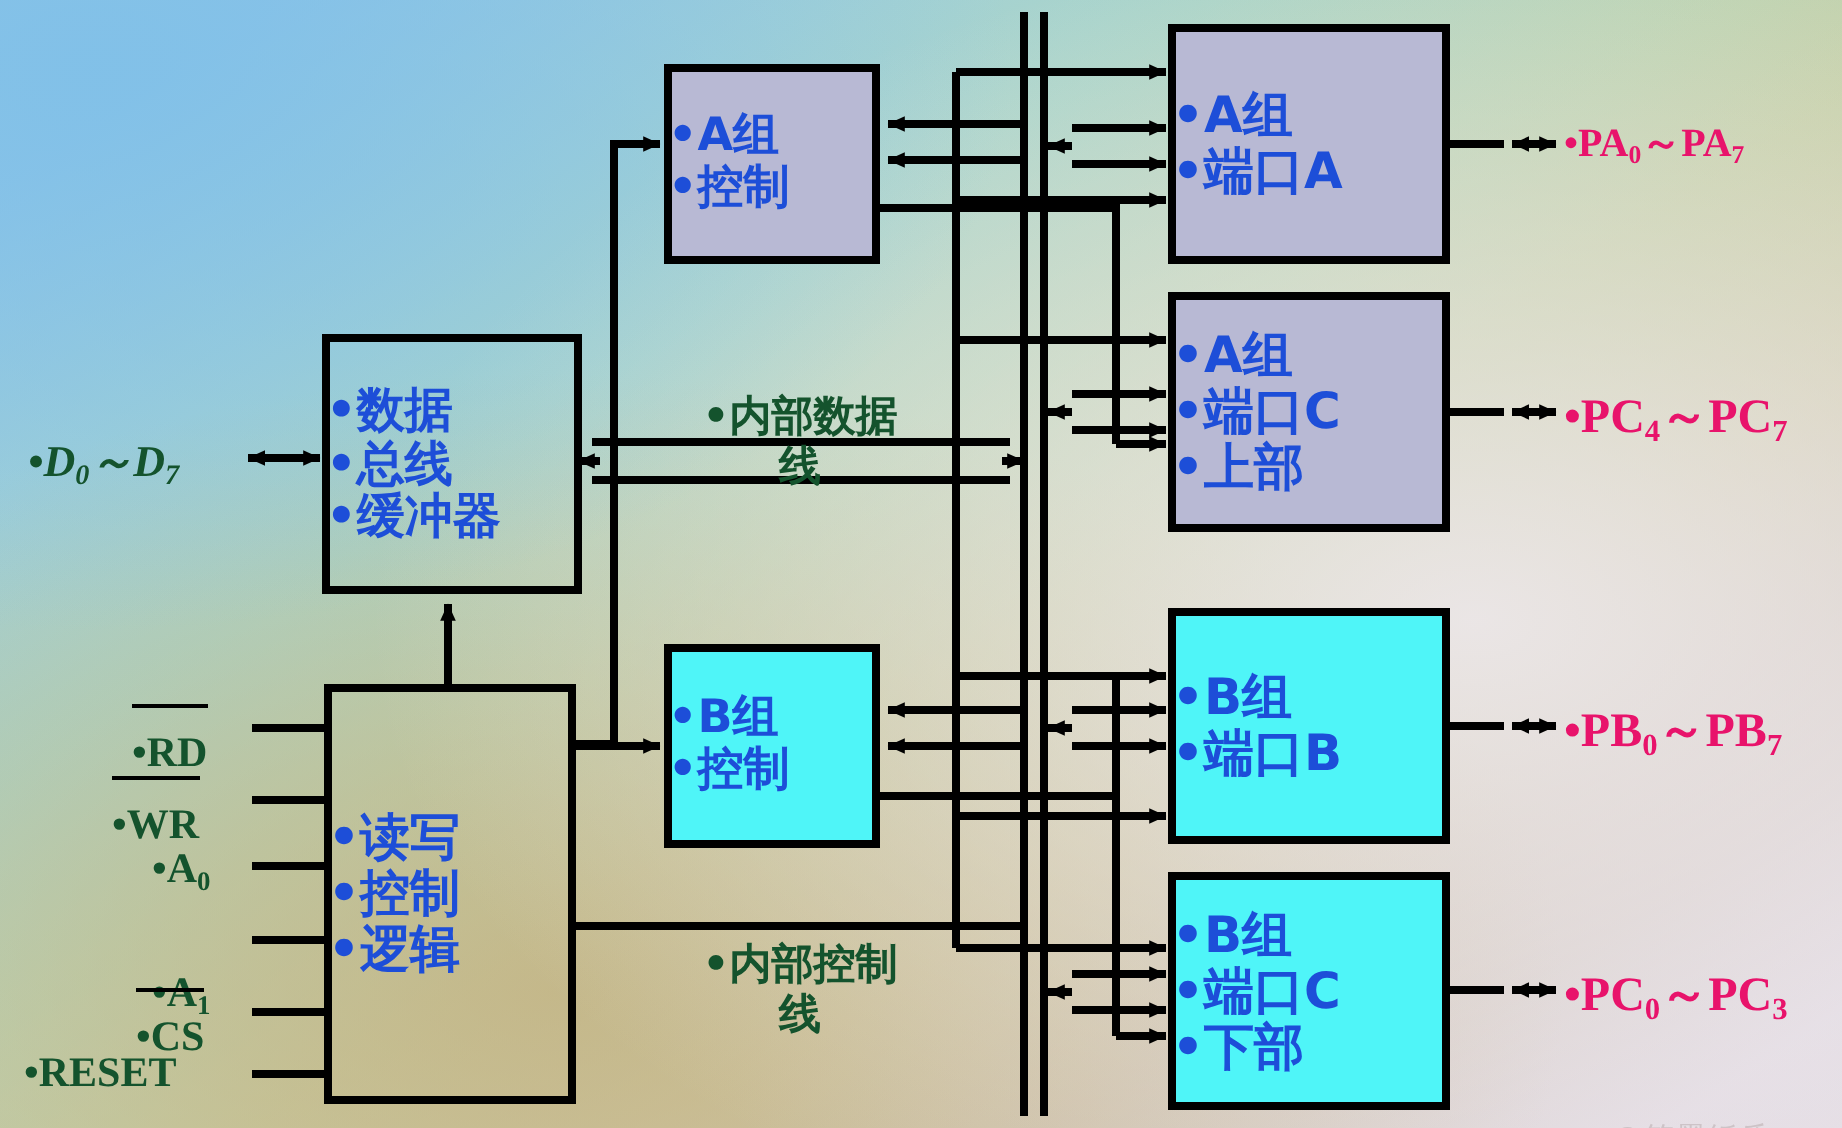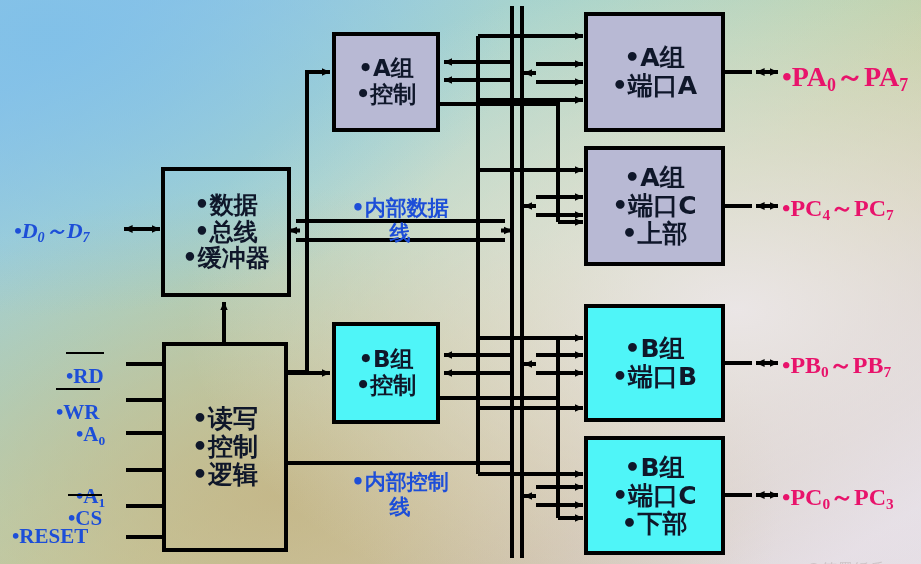--- a/index.html
+++ b/index.html
@@ -7,28 +7,28 @@
   body{
     width:921px;height:564px;overflow:hidden;
     font-family:"Liberation Serif", serif;
     background:#b9cfe0;
   }
   #stage{position:relative;width:921px;height:564px;}
   #bg{position:absolute;inset:0;}
   #svgdiag{position:absolute;inset:0;}
   .blk-text{
     position:absolute;display:flex;flex-direction:column;
-    align-items:center;justify-content:center;
+    align-items:flex-start;justify-content:center;
     font-family:"Liberation Serif", serif;
-    font-weight:bold;color:#0f172a;line-height:1.12;
+    font-weight:bold;color:#1d4ed8;line-height:1.12;
     pointer-events:none;white-space:nowrap;
   }
   .blk-text span{display:block;}
   .lbl{
-    position:absolute;font-weight:bold;color:#1d4ed8;
+    position:absolute;font-weight:bold;color:#14532d;
     font-family:"Liberation Serif", serif;white-space:nowrap;
   }
   .pinlbl{font-size:21px;letter-spacing:0px;}
   .ovl{ border-top:2.4px solid #000; display:inline-block; line-height:1.0; padding-top:12px;}
   .pink{color:#e8136b;}
   .sub{font-size:0.64em;vertical-align:-0.28em;}
   .buslbl{font-size:21px;font-weight:bold;text-align:center;line-height:1.18;}
   .wm{
     position:absolute;color:#c9bfc2;font-size:15px;
     font-family:"Liberation Sans", sans-serif;font-weight:normal;
@@ -263,21 +263,21 @@
   </div>
 
   <div class="lbl pinlbl" style="left:68px;top:494px;">
     <span class="ovl">•CS</span>
   </div>
 
   <div class="lbl pinlbl" style="left:12px;top:524px;text-align:right;">
     <span>•RESET</span>
   </div>
 
-  <div class="lbl pinlbl pink" style="left:782px;top:58px;font-size:28px;">
+  <div class="lbl pinlbl pink" style="left:782px;top:58px;font-size:20px;">
     <span>•PA</span><span class="sub">0</span><span>～</span><span>PA</span><span class="sub">7</span>
   </div>
 
   <div class="lbl pinlbl pink" style="left:782px;top:192px;font-size:24px;">
     <span>•PC</span><span class="sub">4</span><span>～</span><span>PC</span><span class="sub">7</span>
   </div>
 
   <div class="lbl pinlbl pink" style="left:782px;top:349px;font-size:24px;">
     <span>•PB</span><span class="sub">0</span><span>～</span><span>PB</span><span class="sub">7</span>
   </div>

